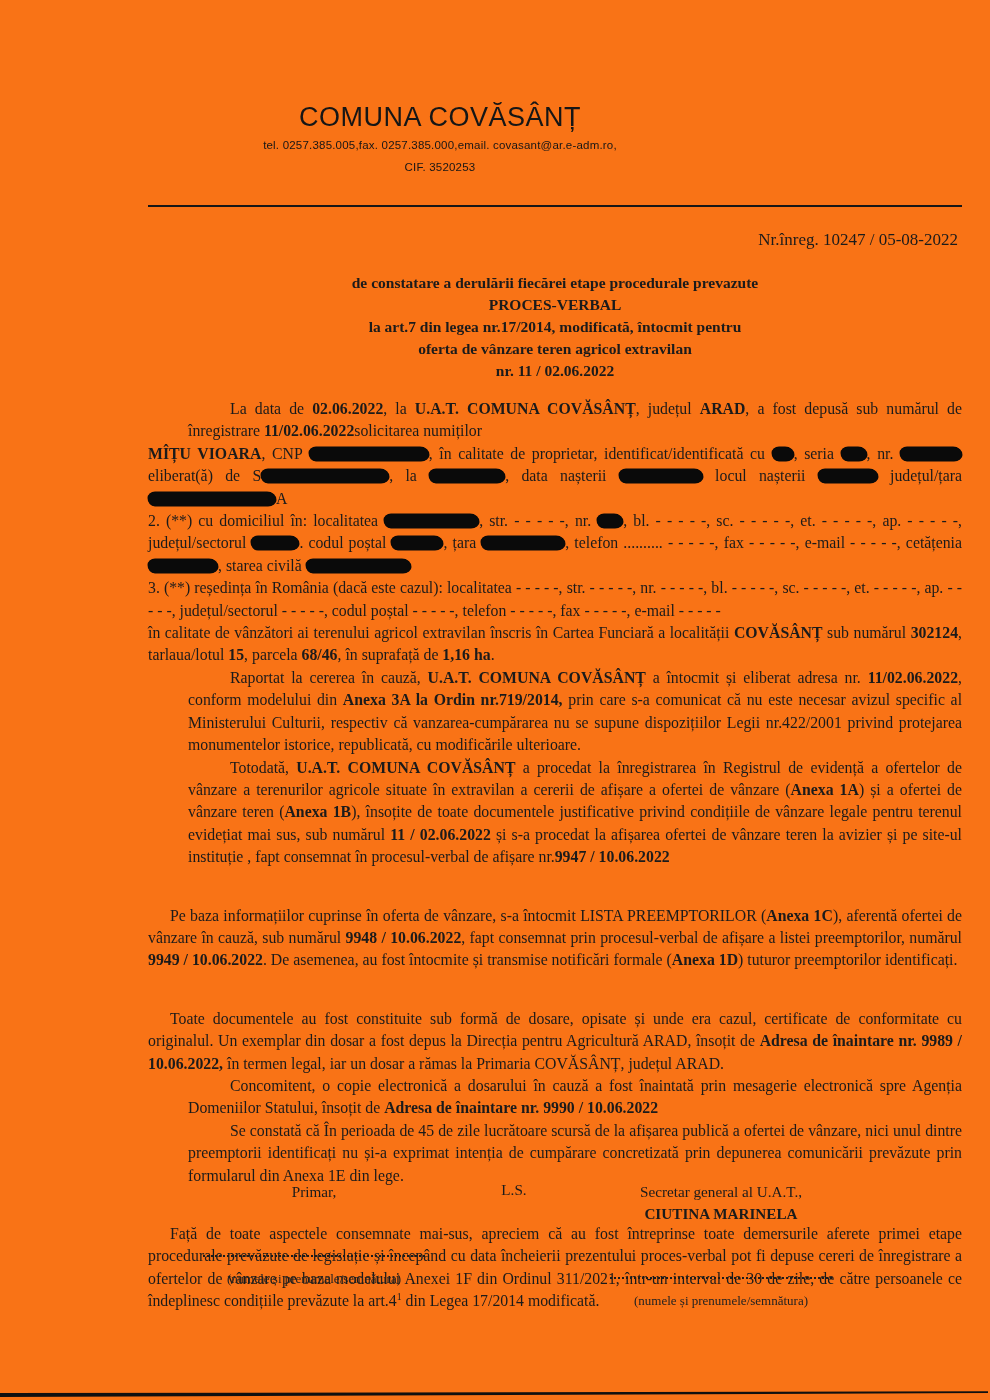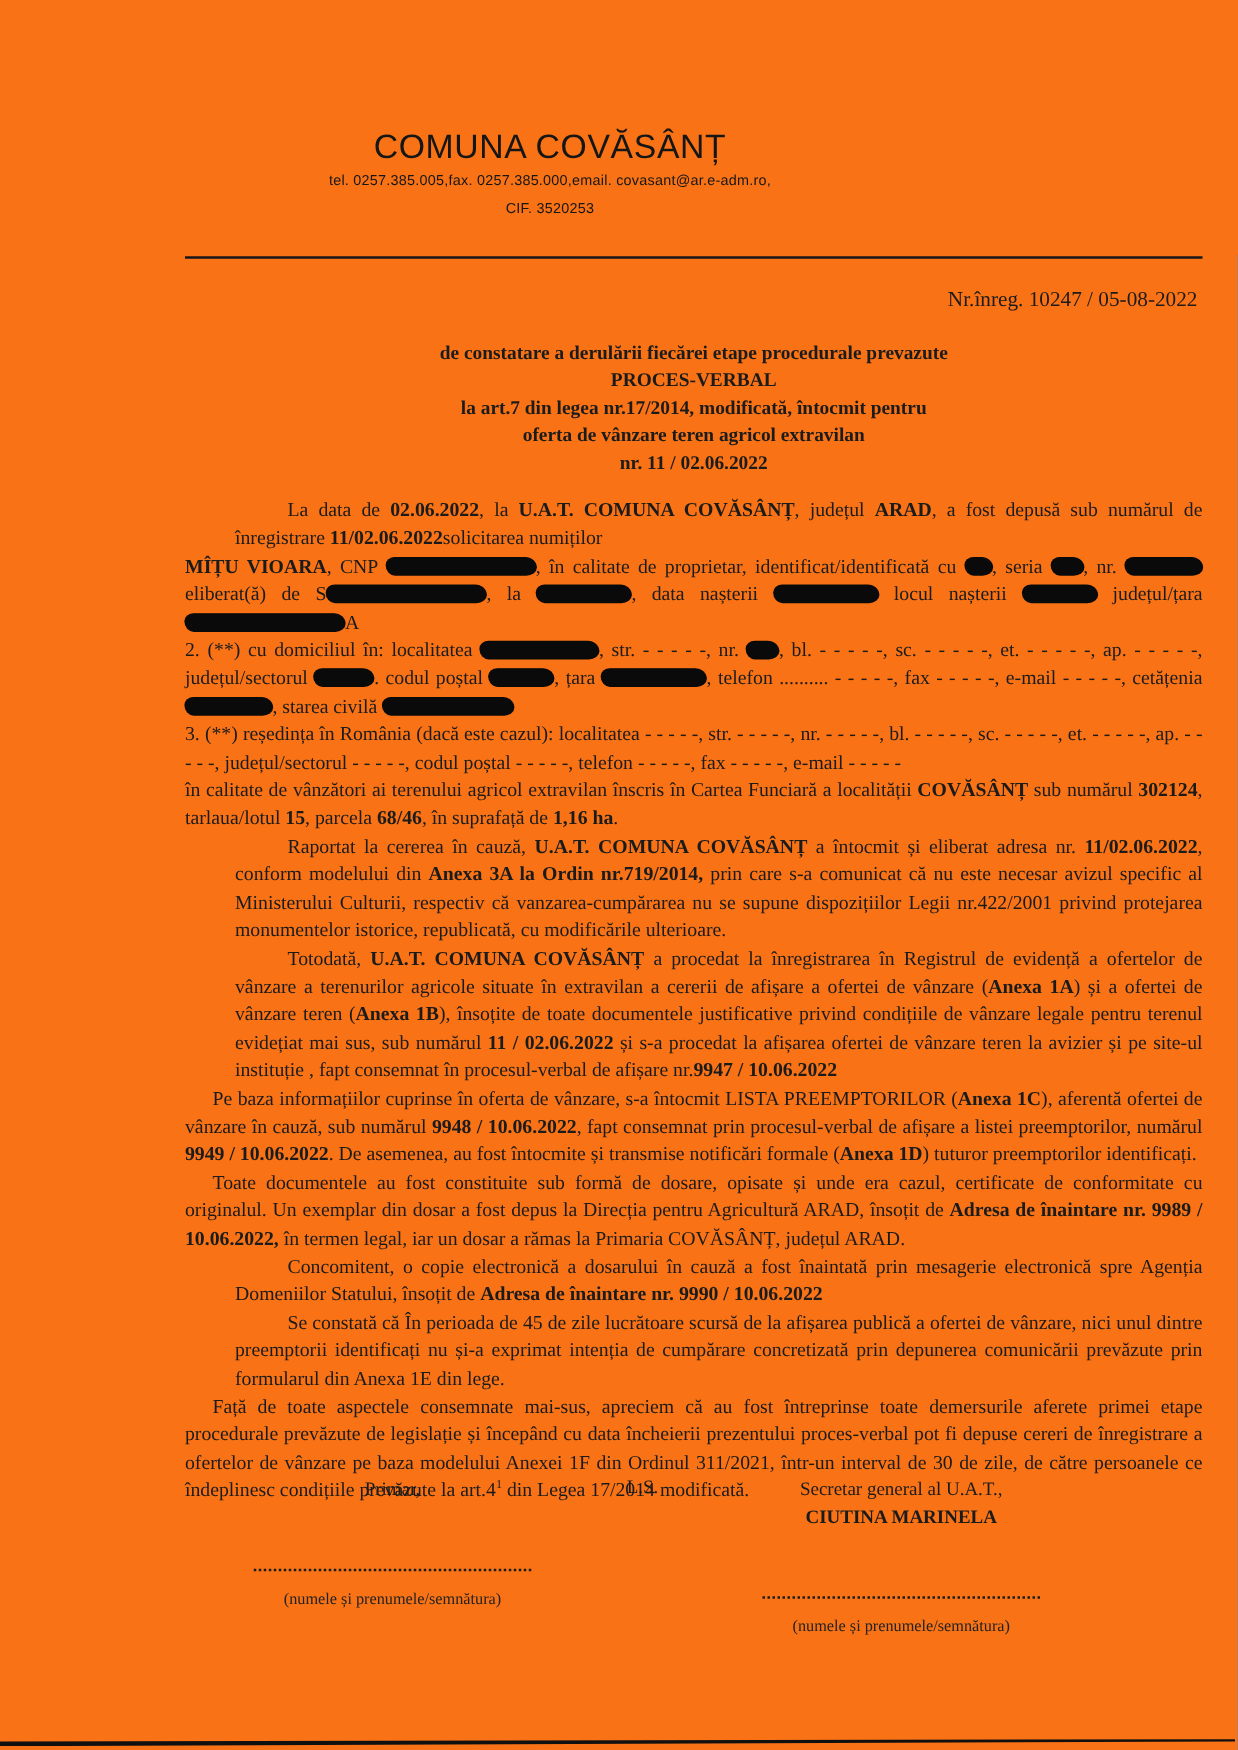--- a/index.html
+++ b/index.html
@@ -36,21 +36,21 @@
     font-size:15.5px; line-height:22px;
   }
   
   .doc-body{
     position:absolute; left:148px; top:398px; width:814px;
     font-size:15.8px; line-height:22.4px;
     text-align:justify;
   }
   .doc-body p{margin:0; padding:0;}
   .doc-body p.lg{text-indent:42px;margin-left:40px;}
-  .doc-body p.sm{text-indent:22px;}
+  .doc-body p.sm{text-indent:22px;margin-top:36px;}
   .b{font-weight:bold;}
   sup{font-size:.62em; line-height:0;}
   .redact{
     display:inline-block; height:14px; background:#0a0a0a;
     border-radius:7px 9px 8px 7px / 6px 8px 6px 8px;
     vertical-align:-2px;
     box-shadow:0 0 0 .5px #0a0a0a;
   }
   
   .signatures{position:absolute; left:148px; top:1176px; width:814px; height:130px;}

